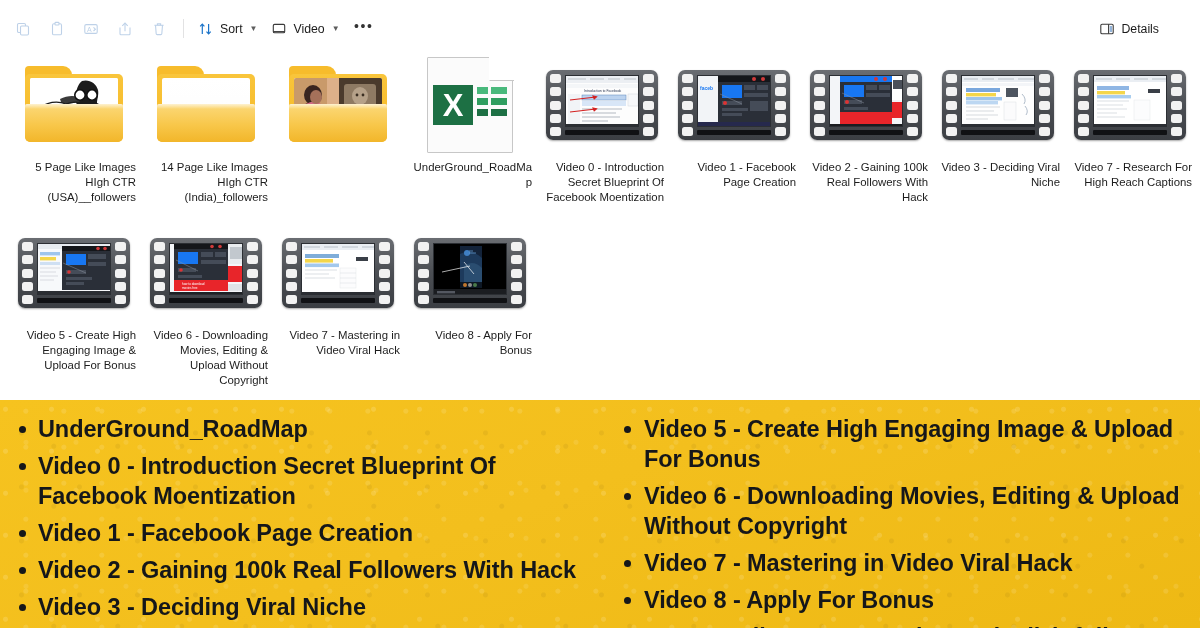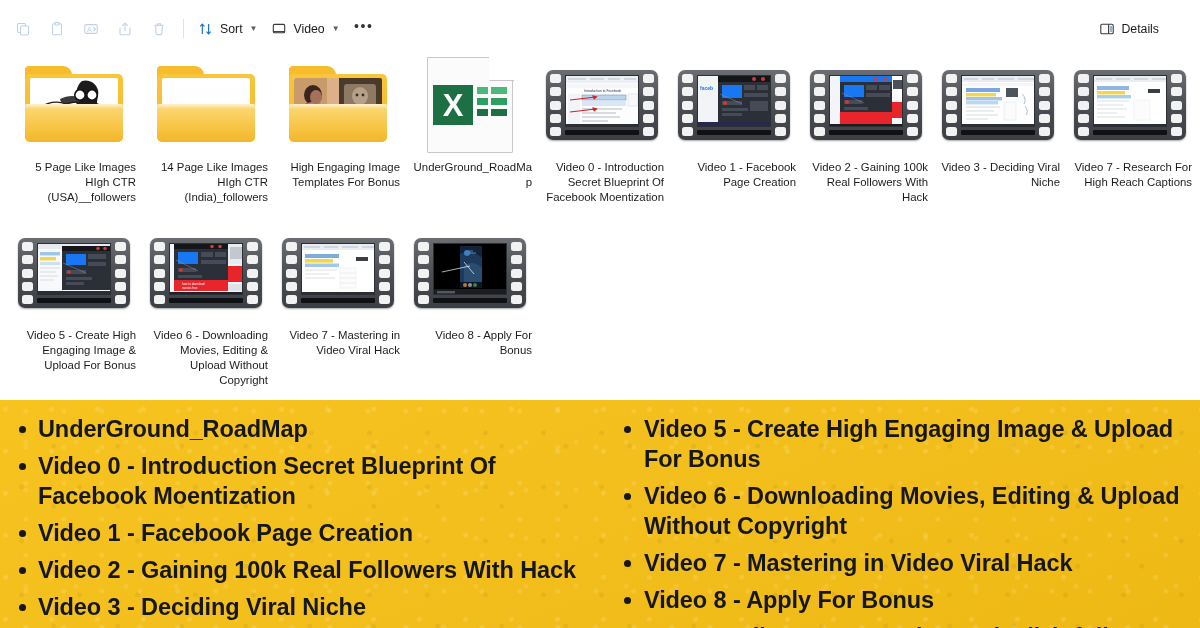--- a/index.html
+++ b/index.html
@@ -354,21 +354,20 @@
               <path d="M0 44 q8 -22 20 -20 q12 2 12 20 z" fill="#6d4a3c"></path>
               <ellipse cx="19" cy="17" rx="9" ry="10" fill="#3a2520"></ellipse>
               <path d="M12 26 q8 -5 15 0 l3 18 H9 z" fill="#d06a86"></path>
               <ellipse cx="22" cy="19" rx="6" ry="7" fill="#a5715a"></ellipse>
               <rect x="33" width="12" height="44" fill="#ddb089"></rect>
             </svg>
           </div>
           <div class="front"></div>
         </div>
       </div>
-      <div class="cap">High Engaging Image Templates For Bonus</div>
     </div>
 
     <div class="cell">
       <div class="thumb-wrap">
         <div class="xls">
           <div class="page"></div>
             <div class="fold"></div>
           <div class="xbox">X</div>
           <div class="bars">
             <i><span class="s-l g1"></span><span class="s-r g1"></span></i>

